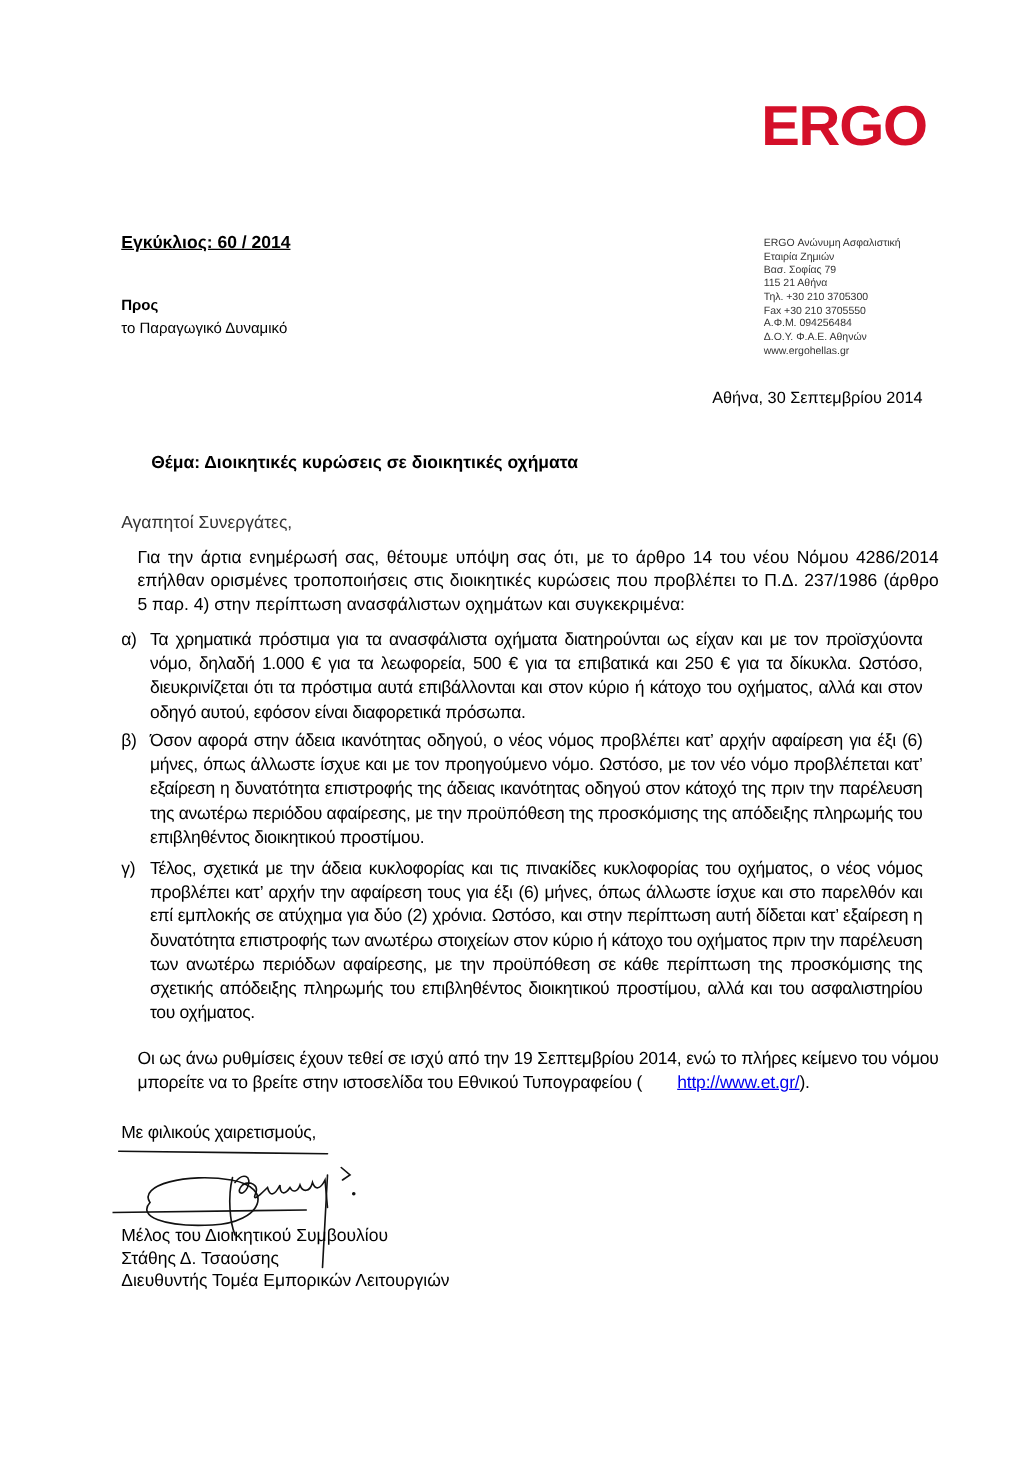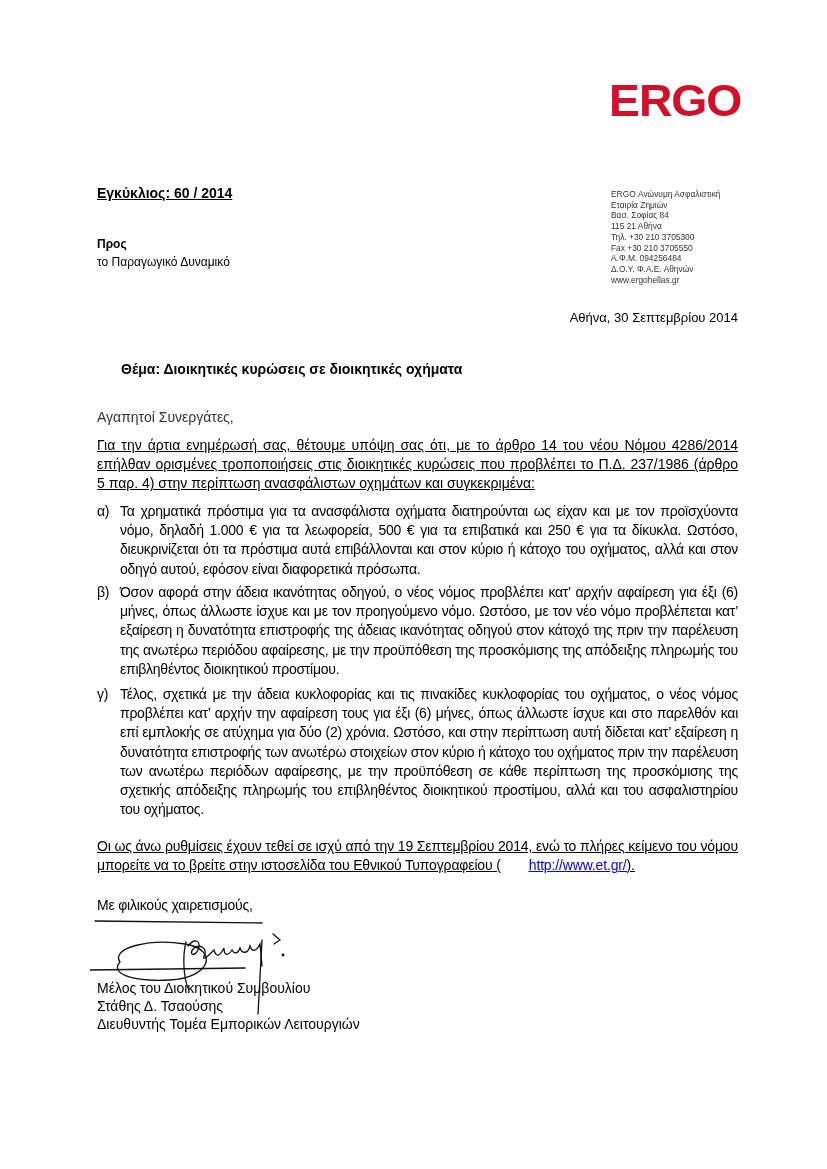--- a/index.html
+++ b/index.html
@@ -67,27 +67,26 @@
     }
     .greeting {
       position: absolute;
       left: 97px;
       top: 409px;
       font-size: 14px;
       color: #333;
     }
     .body {
       position: absolute;
-      left: 97px;
+      left: 110px;
       width: 641px;
       font-size: 14px;
       line-height: 19.2px;
       text-align: justify;
       text-align-last: left;
-      text-decoration: underline;
     }
     .intro { top: 436px; }
     .list-item {
       position: absolute;
       left: 97px;
       width: 641px;
       font-size: 14px;
       line-height: 19.2px;
       text-align: justify;
       padding-left: 23px;
@@ -136,21 +135,21 @@
 <div class="circular">Εγκύκλιος: 60 / 2014</div>
 
 <div class="recipient">
   <div class="to">Προς</div>
   <div>το Παραγωγικό Δυναμικό</div>
 </div>
 
 <div class="company">
   <div>ERGO Ανώνυμη Ασφαλιστική</div>
   <div>Εταιρία Ζημιών</div>
-  <div>Βασ. Σοφίας 84</div>
+  <div>Βασ. Σοφίας 79</div>
   <div>115 21 Αθήνα</div>
   <div>Τηλ. +30 210 3705300</div>
   <div>Fax +30 210 3705550</div>
   <div>Α.Φ.Μ. 094256484</div>
   <div>Δ.Ο.Υ. Φ.Α.Ε. Αθηνών</div>
   <div>www.ergohellas.gr</div>
 </div>
 
 <div class="date">Αθήνα, 30 Σεπτεμβρίου 2014</div>
 

